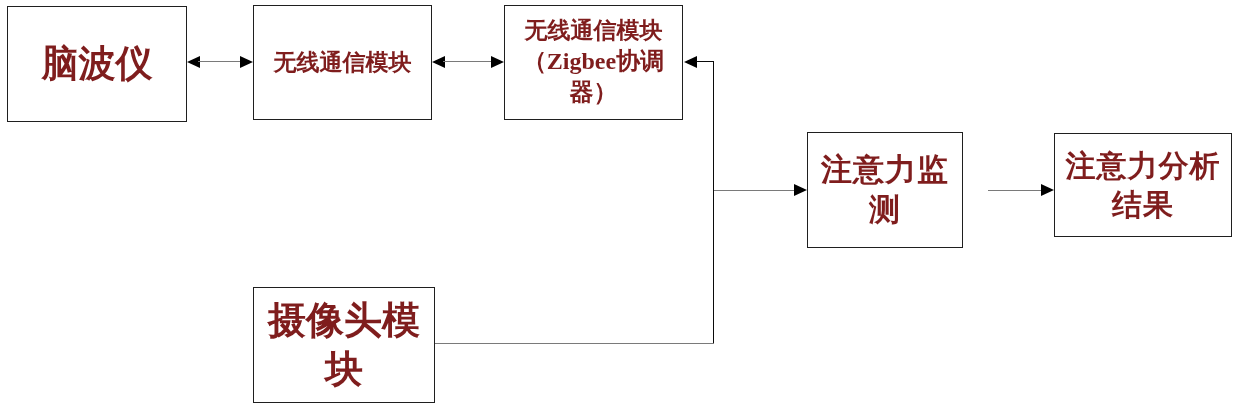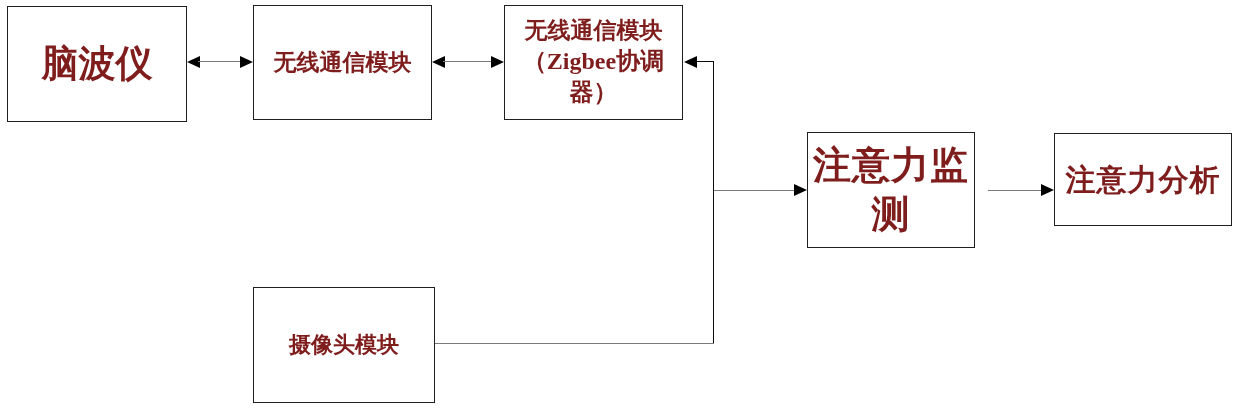--- a/index.html
+++ b/index.html
@@ -25,23 +25,23 @@
     align-items: center;
     justify-content: center;
     text-align: center;
     color: #7f1d1d;
     font-weight: bold;
     line-height: 1.3;
   }
   .node-brainwave      { left: 7px;    top: 6px;   width: 180px; height: 116px; font-size: 37px; }
   .node-zigbee-node    { left: 253px;  top: 5px;   width: 179px; height: 115px; font-size: 23px; }
   .node-zigbee-coord   { left: 504px;  top: 5px;   width: 179px; height: 115px; font-size: 23px; }
-  .node-attn-monitor   { left: 807px;  top: 132px; width: 168px; height: 116px; font-size: 38px; letter-spacing: 1px; }
-  .node-attn-result    { left: 1054px; top: 133px; width: 178px; height: 93px; font-size: 30px; letter-spacing: 1px; }
-  .node-camera         { left: 253px;  top: 287px; width: 182px; height: 116px; font-size: 22px; }
+  .node-attn-monitor   { left: 807px;  top: 132px; width: 156px; height: 116px; font-size: 31px; letter-spacing: 1px; }
+  .node-attn-result    { left: 1054px; top: 133px; width: 178px; height: 104px; font-size: 30px; letter-spacing: 1px; }
+  .node-camera         { left: 253px;  top: 287px; width: 182px; height: 116px; font-size: 38px; }
   .node .line2-small   { font-size: 24px; }
   .hline {
     position: absolute;
     height: 1px;
     background: #7a7a7a;
   }
   .vline {
     position: absolute;
     width: 1px;
     background: #0a0a0a;
@@ -73,20 +73,21 @@
     <span>无线通信模块</span>
     <span class="line2-small">（Zigbee协调器）</span>
   </div>
 
   <div class="node node-attn-monitor">
     <span>注意力监测</span>
   </div>
 
   <div class="node node-attn-result">
     <span>注意力分析</span>
+    <span>结果</span>
   </div>
 
   <div class="node node-camera">
     <span>摄像头模块</span>
   </div>
 
   <div class="ah ah-left" style="left:187px; top:56px;"></div>
   <div class="hline" style="left:198px; top:61px; width:44px;"></div>
   <div class="ah ah-right" style="left:240px; top:56px;"></div>
 

